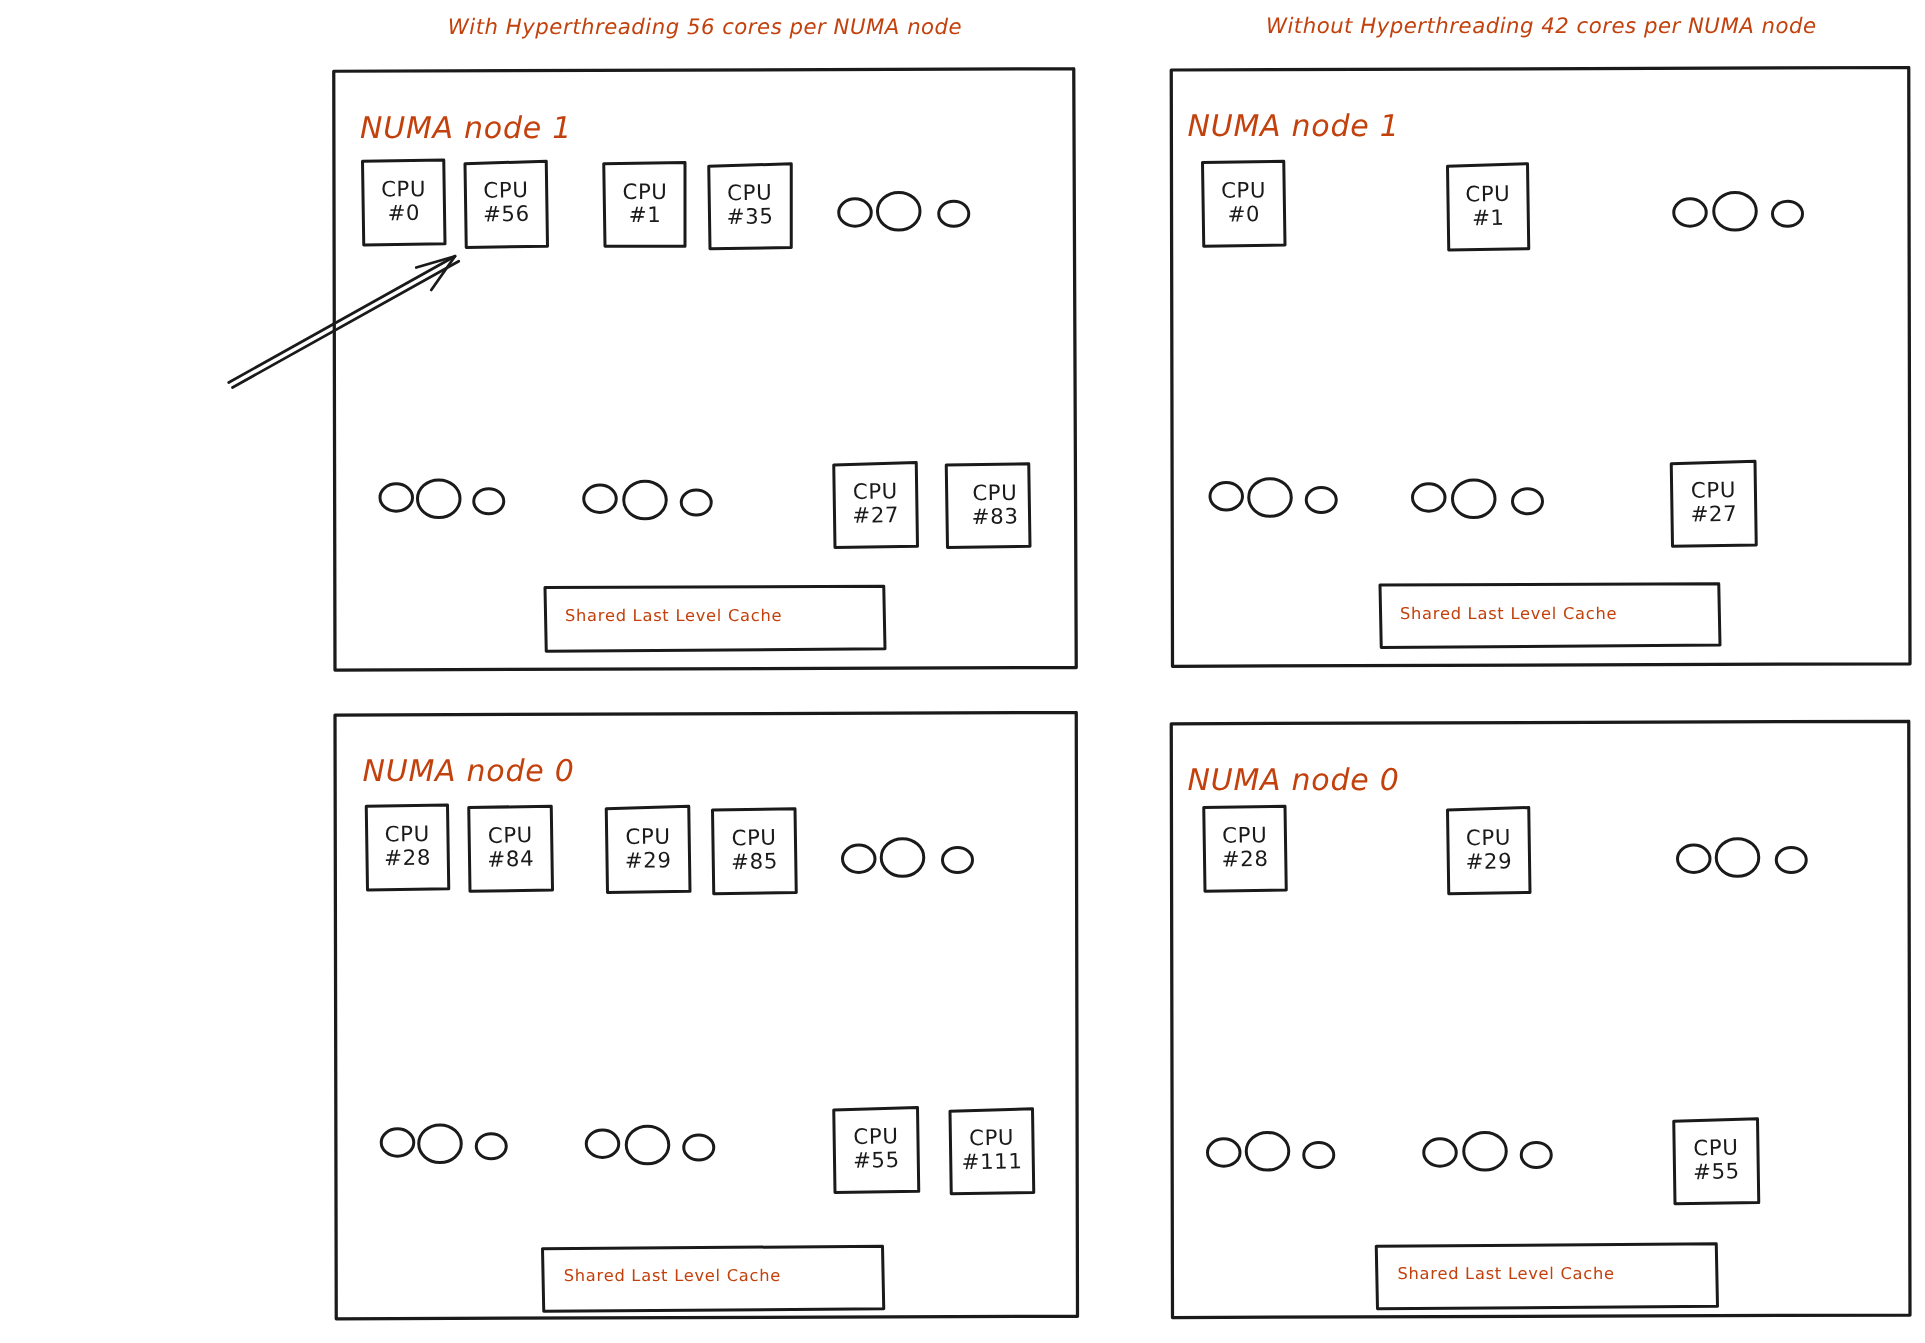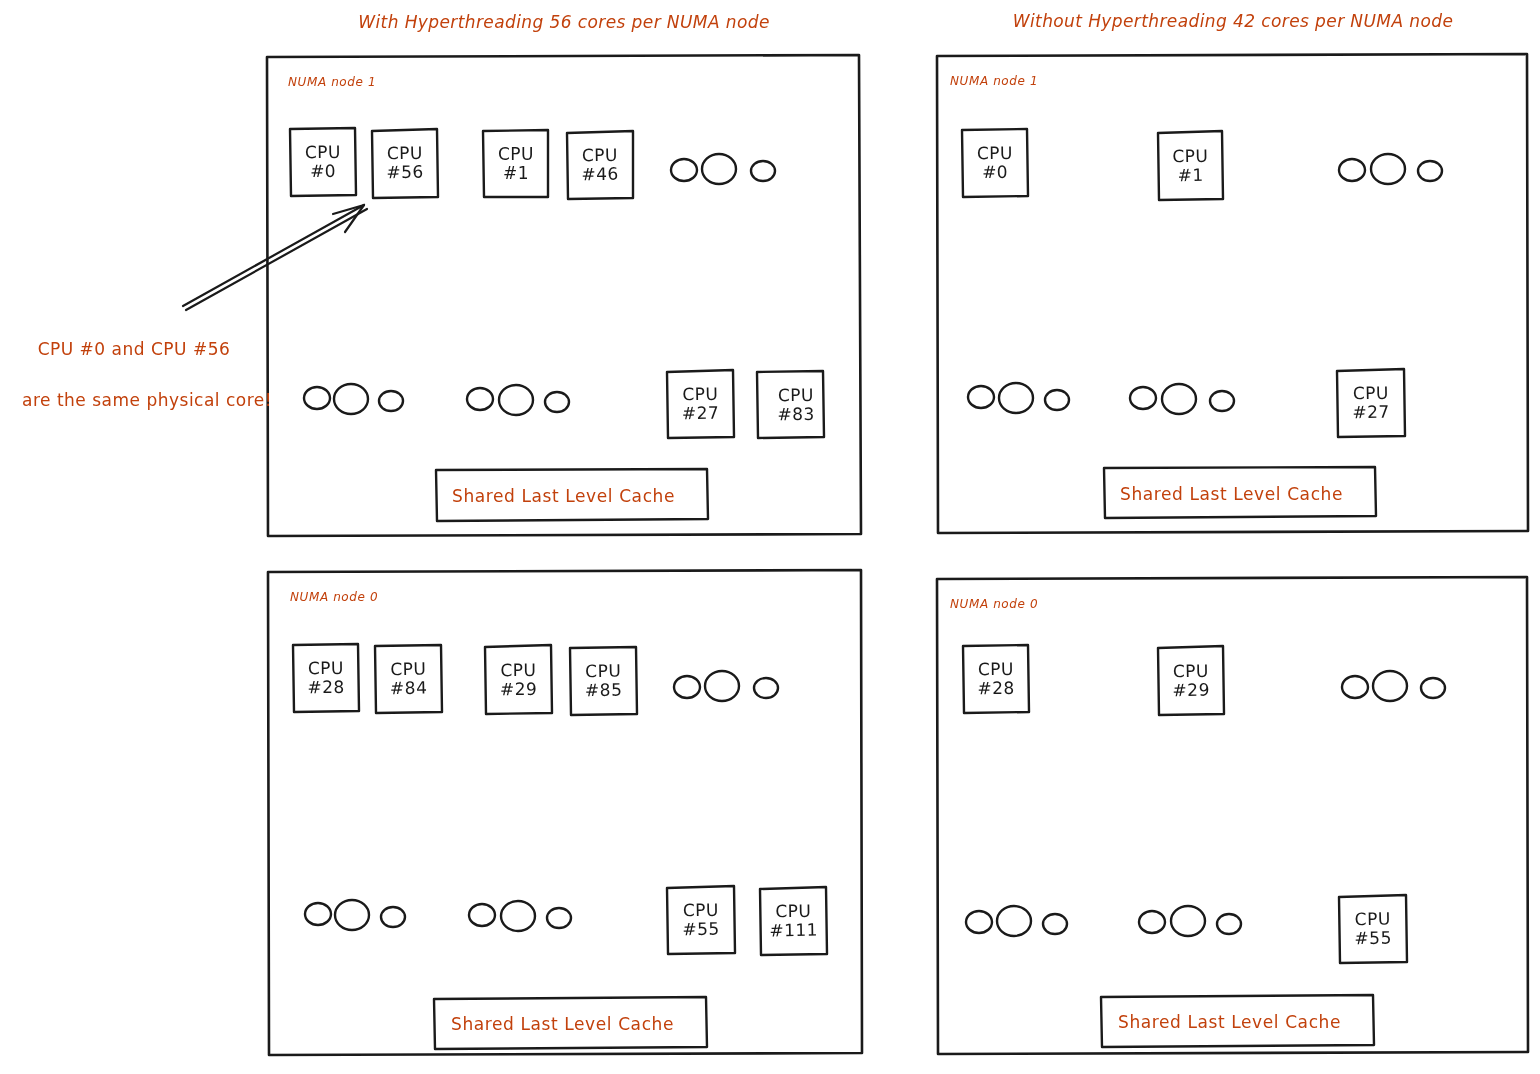--- a/index.html
+++ b/index.html
@@ -33,41 +33,42 @@
     font-family: "DejaVu Sans", sans-serif;
     color: #c2410c;
     letter-spacing: 0.4px;
   }
   .col-title {
     font-size: 17px;
     text-align: center;
     font-style: italic;
   }
   .node-title {
-    font-size: 12px;
+    font-size: 24px;
     font-style: italic;
     letter-spacing: 0.6px;
+    margin-top: 13px;
   }
   .cpu-label {
     font-size: 17px;
     line-height: 1.12;
     text-align: center;
     width: 100%;
     position: absolute;
     top: 50%;
     left: 0;
     transform: translateY(-50%);
     letter-spacing: 0.5px;
   }
   .cpu-box {
     position: absolute;
   }
   .cache-label {
     position: absolute;
-    font-size: 17px;
+    font-size: 13px;
     letter-spacing: 0.6px;
   }
   .annot {
     position: absolute;
     font-size: 17px;
     line-height: 1.5;
     letter-spacing: 0.5px;
     font-style: normal;
   }
   .annot .l2 { display: block; padding-left: 8px; }
@@ -172,42 +173,38 @@
       <path d="M1339,897 L1406,895 L1407,962 L1340,963 Z"></path>
 
       <path d="M1101,997 L1373,995 L1374,1045 L1102,1047 Z"></path>
 
     </g>
   </svg>
 
   <div class="lbl col-title" style="left:267px; top:12px; width:594px;">With Hyperthreading 56 cores per NUMA node</div>
   <div class="lbl col-title" style="left:937px; top:11px; width:592px;">Without Hyperthreading 42 cores per NUMA node</div>
 
-  <div class="lbl annot" style="left:14px; top:311px; width:330px;">
-    <span>CPU #0 and CPU #56</span>
-    <span class="l2">are the same physical core!</span>
-  </div>
 
   <div class="lbl node-title" style="left:288px; top:75px;">NUMA node 1</div>
 
   <div class="cpu-box" style="left:290px; top:128px; width:66px; height:68px; transform:rotate(-0.6deg);">
     <div class="cpu-label">CPU
 #0</div>
   </div>
   <div class="cpu-box" style="left:372px; top:129px; width:66px; height:68px; transform:rotate(-1deg);">
     <div class="cpu-label">CPU
 #56</div>
   </div>
   <div class="cpu-box" style="left:483px; top:130px; width:66px; height:67px;">
     <div class="cpu-label">CPU
 #1</div>
   </div>
   <div class="cpu-box" style="left:567px; top:131px; width:66px; height:68px; transform:rotate(-0.8deg);">
     <div class="cpu-label">CPU
-#46</div>
+#35</div>
   </div>
 
   <div class="cpu-box" style="left:667px; top:370px; width:67px; height:68px; transform:rotate(-1deg);">
     <div class="cpu-label">CPU
 #27</div>
   </div>
   <div class="cpu-box" style="left:757px; top:371px; width:78px; height:67px; transform:rotate(-0.6deg);">
     <div class="cpu-label">CPU
 #83</div>
   </div>

